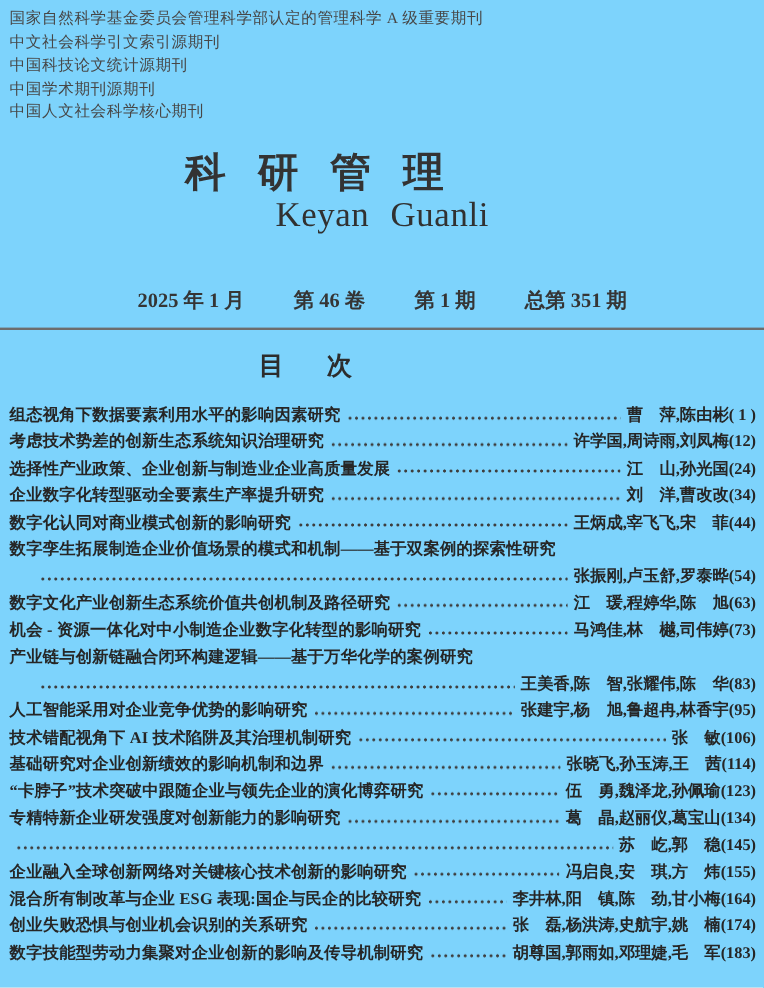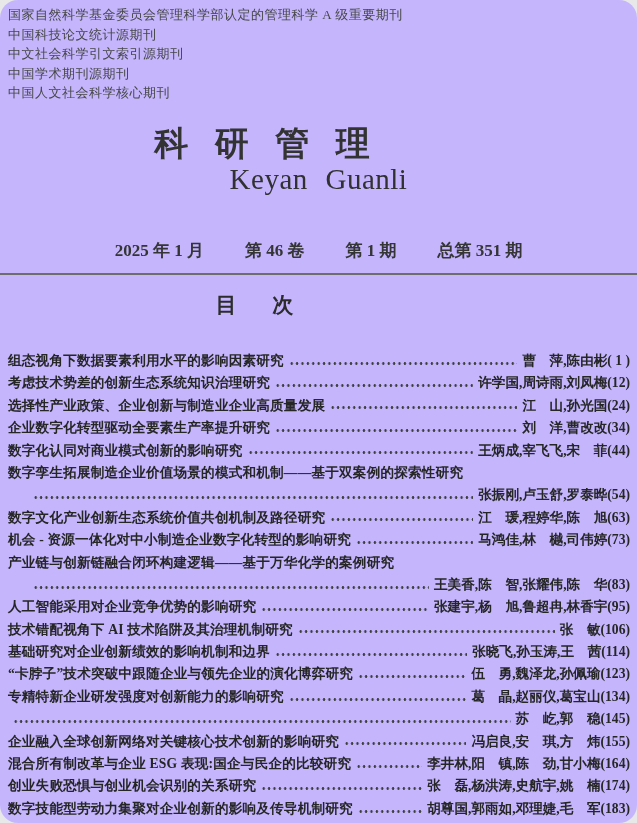--- a/index.html
+++ b/index.html
@@ -5,25 +5,24 @@
   html, body {
     margin: 0;
     padding: 0;
     background: #e8e8e8;
   }
   .page {
     position: relative;
     width: 637px;
     height: 823px;
     margin: 0 auto;
-    background: #c4b5fd;
+    background: #7dd3fc;
     color: #3c3c3c;
     font-family: "Liberation Serif", "DejaVu Serif", serif;
     overflow: hidden;
-    border-radius: 18px;
   }
   
   .accreditations {
     position: absolute;
     top: 5px;
     left: 8px;
     right: 10px;
   }
   .accreditation-line {
     font-size: 13px;
@@ -95,21 +94,20 @@
     padding-left: 1.7em;
     box-sizing: border-box;
     white-space: nowrap;
   }
   
   .toc {
     position: absolute;
     top: 337px;
     left: 8px;
     right: 7px;
-    margin-top: 15px;
   }
   .toc-row {
     display: flex;
     align-items: baseline;
     height: 22.4px;
     font-size: 13.6px;
     font-weight: 600;
     color: #262626;
     white-space: nowrap;
   }
@@ -139,22 +137,22 @@
     flex: 0 0 auto;
   }
 </style>
 </head>
 <body>
 
 <div class="page">
 
   <div class="accreditations">
       <div class="accreditation-line">国家自然科学基金委员会管理科学部认定的管理科学 A 级重要期刊</div>
+      <div class="accreditation-line">中文社会科学引文索引源期刊</div>
       <div class="accreditation-line">中国科技论文统计源期刊</div>
-      <div class="accreditation-line">中文社会科学引文索引源期刊</div>
       <div class="accreditation-line">中国学术期刊源期刊</div>
       <div class="accreditation-line">中国人文社会科学核心期刊</div>
     </div>
 
   <div class="title-cn">科研管理</div>
   <div class="title-pinyin">Keyan Guanli</div>
 
   <div class="issue-line">
     <span>2025 年 1 月</span>
     <span>第 46 卷</span>

